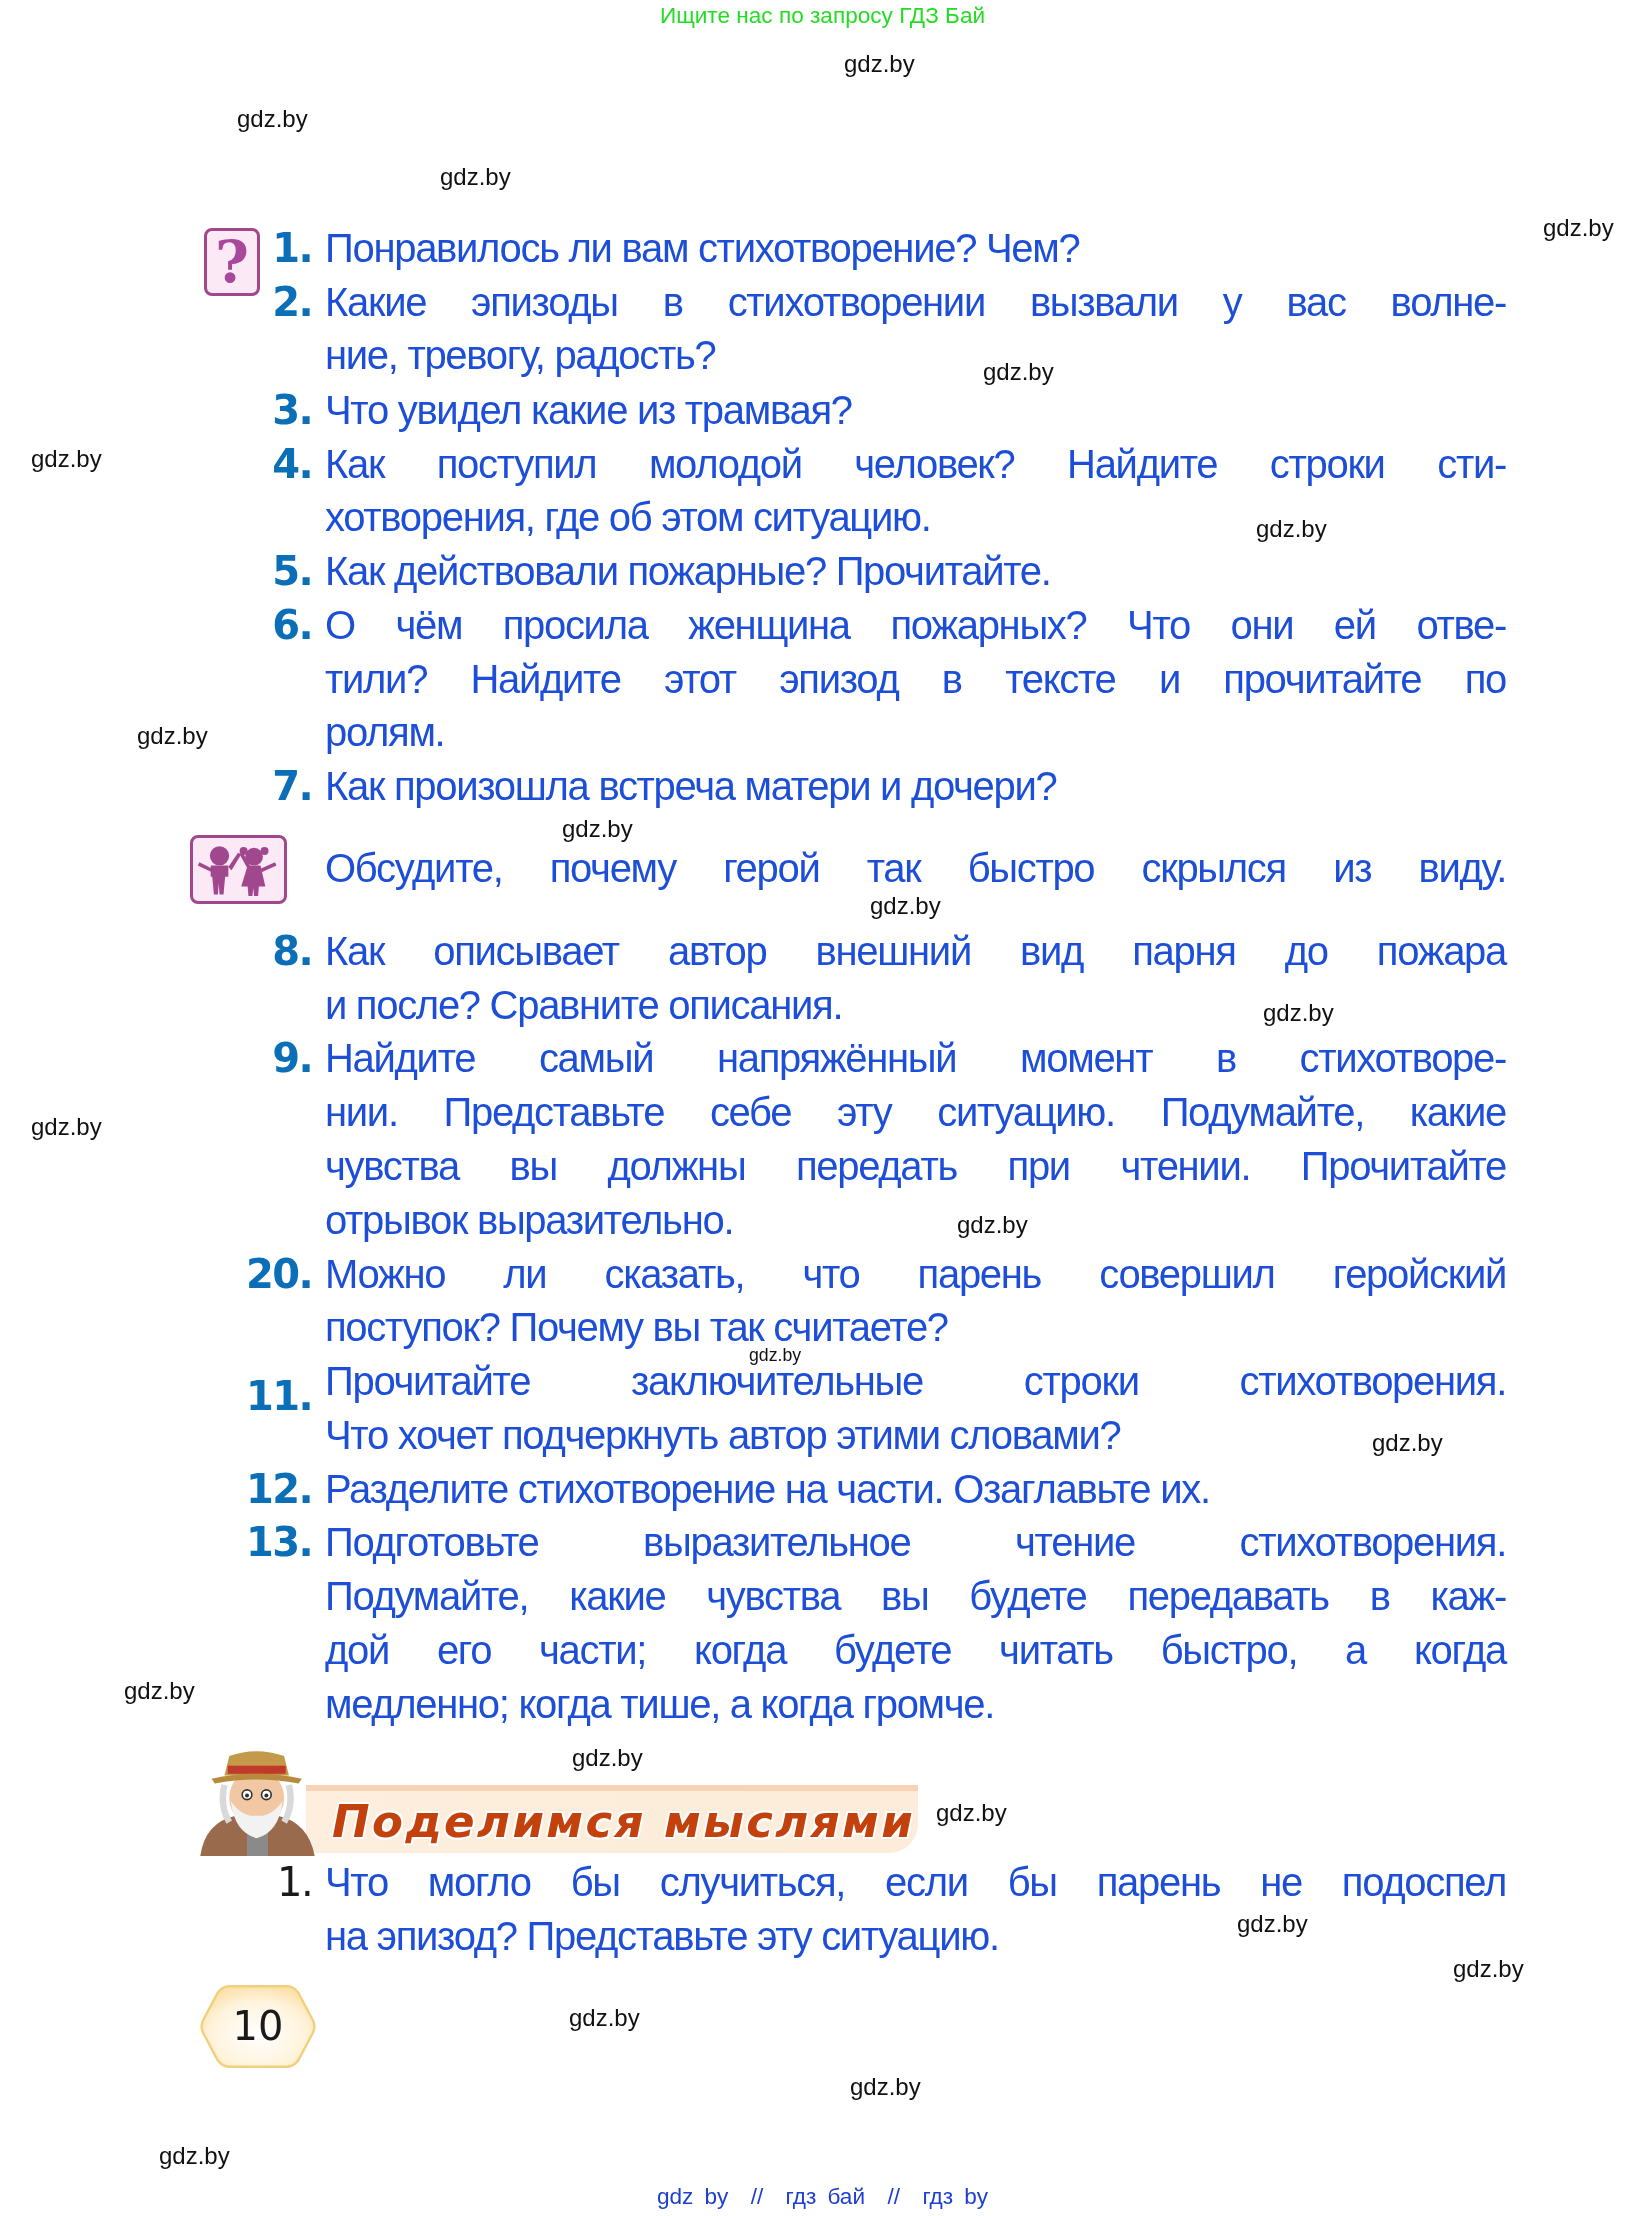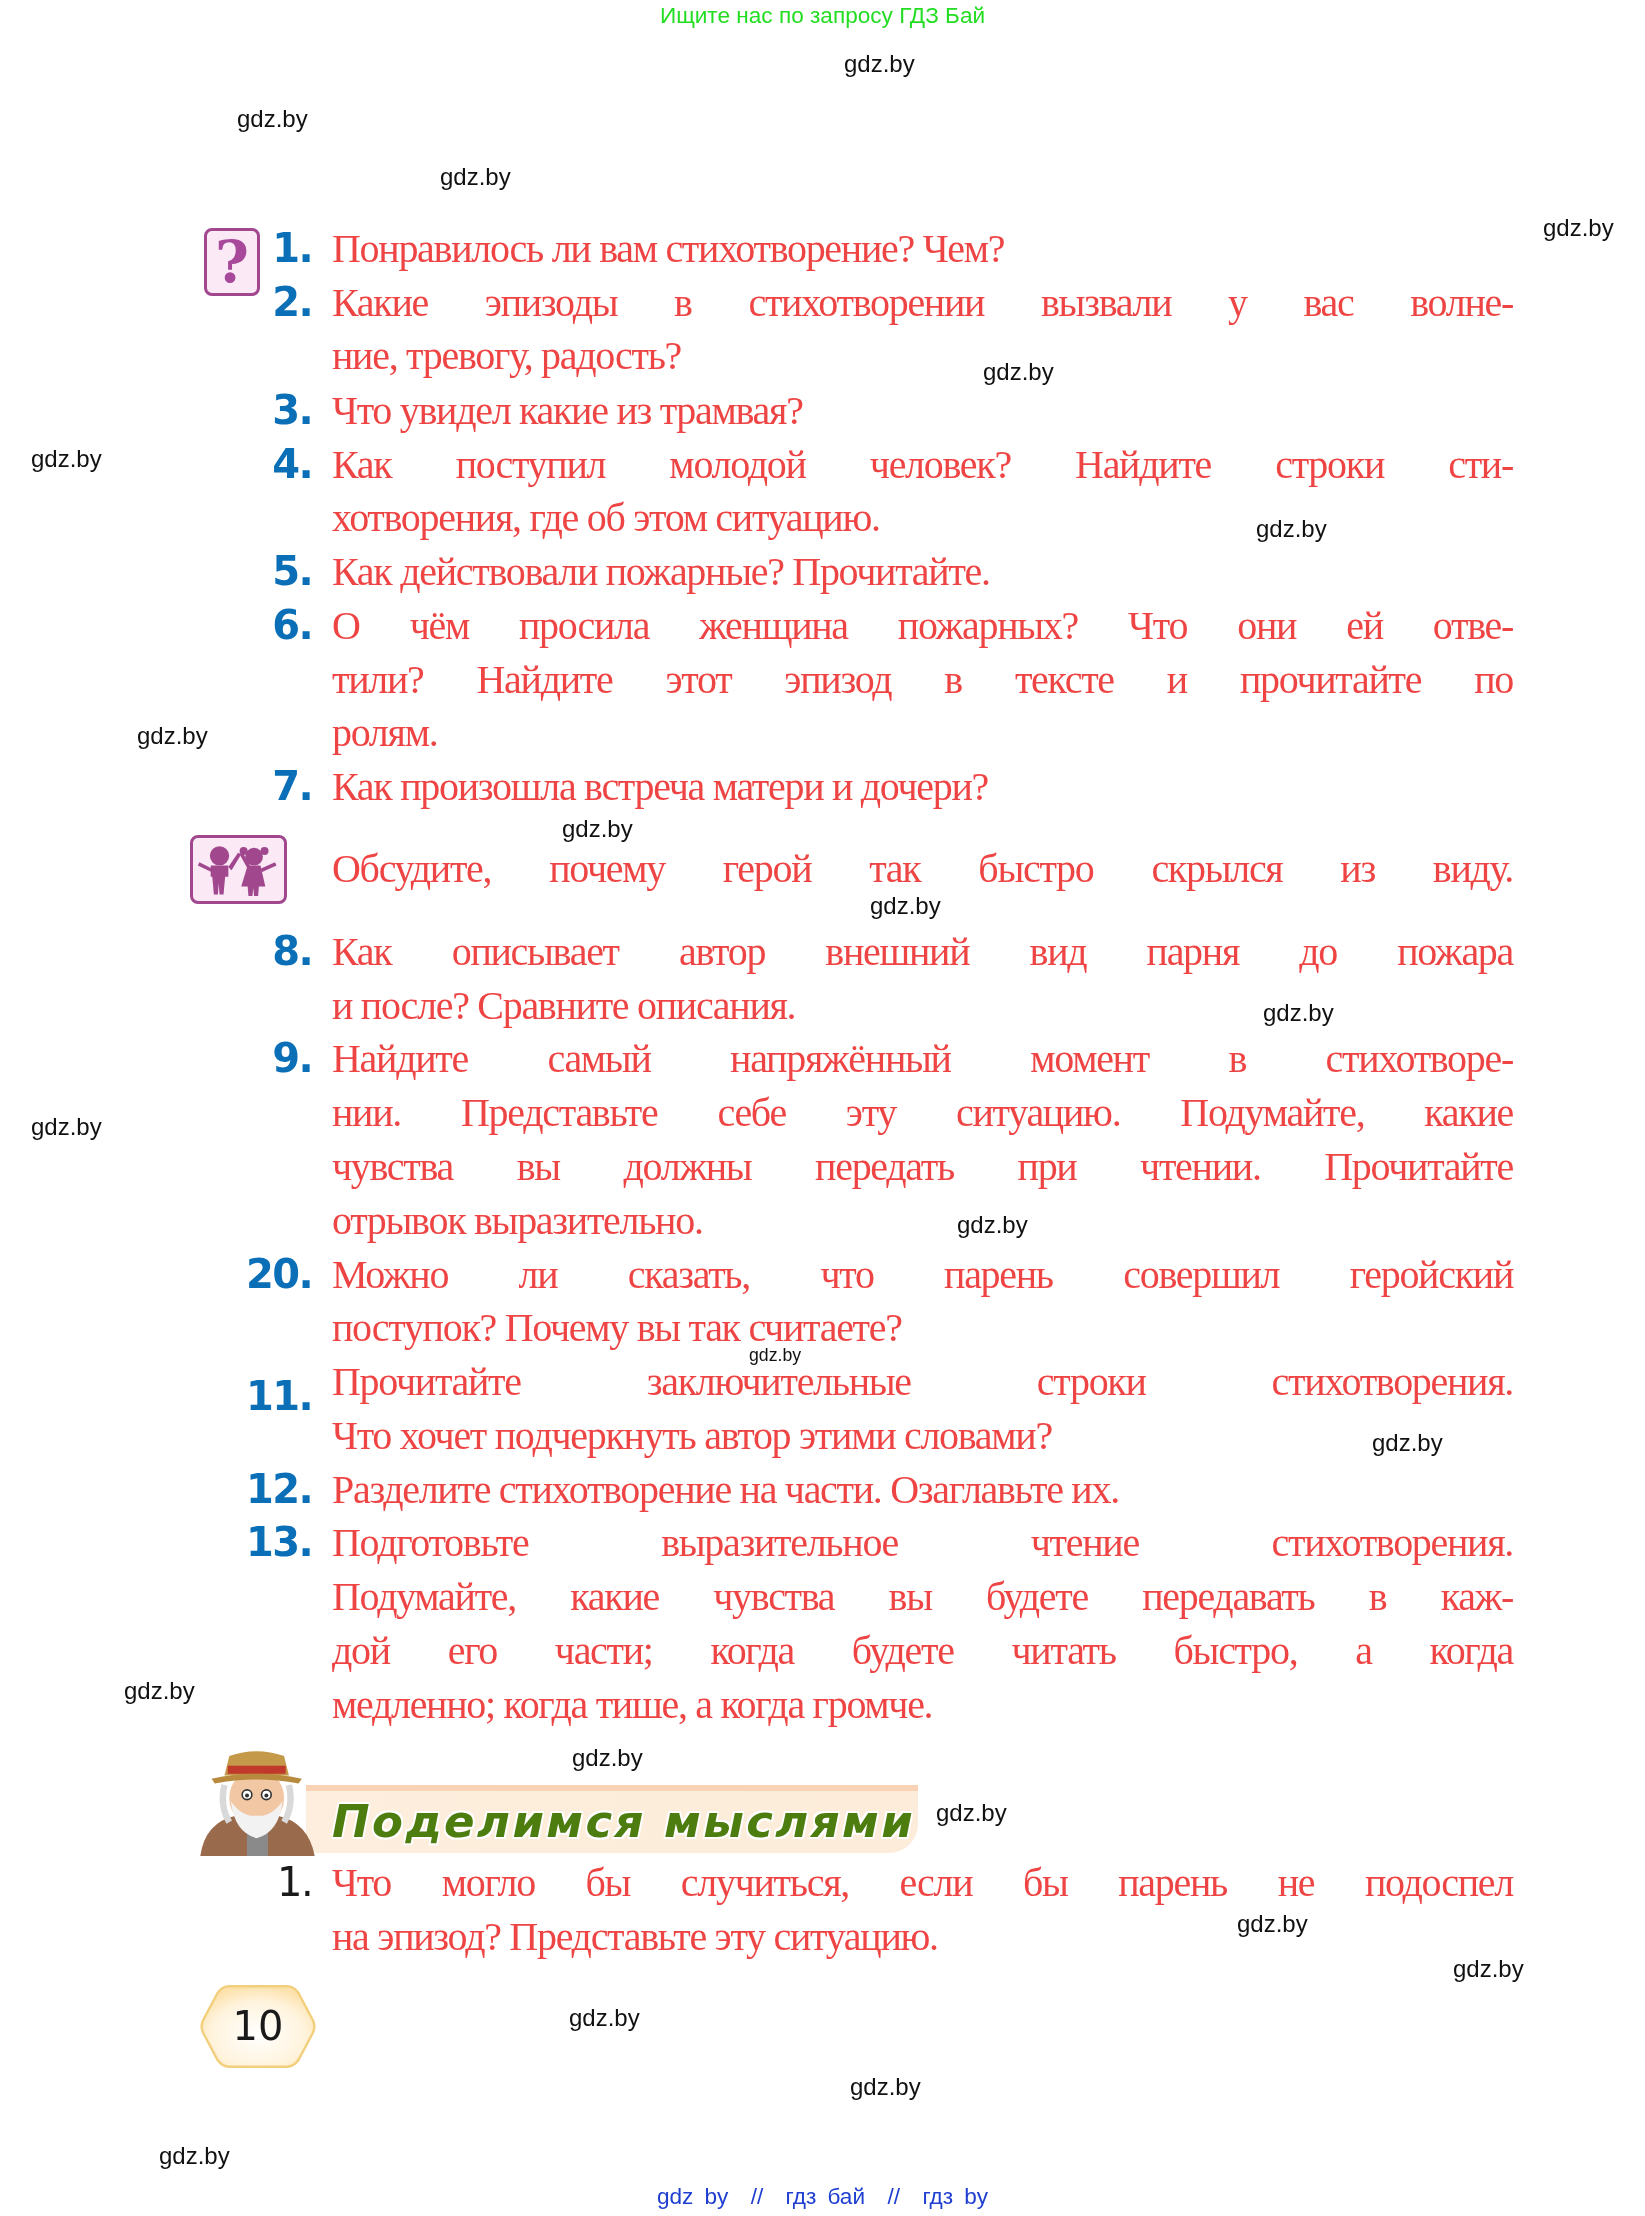--- a/index.html
+++ b/index.html
@@ -3,39 +3,39 @@
 <meta charset="utf-8">
 <style>
   html, body { margin: 0; padding: 0; background: #ffffff; }
   body { width: 1645px; height: 2216px; position: relative; overflow: hidden;
          font-family: "DejaVu Sans", sans-serif; color: #1a1a1a; }
   .banner { position: absolute; top: 3.2px; left: 0; width: 1645px; text-align: center;
             font-family: "Liberation Sans", sans-serif; font-size: 22.6px; color: #22dd22; }
   .wm { position: absolute; font-family: "Liberation Sans", sans-serif; font-size: 24px;
         color: #111; white-space: nowrap; }
   .wm.small { font-size: 17.7px; }
-  .line { position: absolute; left: 332px; width: 1181px; height: 53px; line-height: 53px;
-          font-family: Liberation Serif, serif; font-size: 40px; letter-spacing: -1.3px;
-          white-space: nowrap; color: #ef4444; }
+  .line { position: absolute; left: 325px; width: 1181px; height: 53px; line-height: 53px;
+          font-family: Liberation Sans, sans-serif; font-size: 40px; letter-spacing: -1.3px;
+          white-space: nowrap; color: #1d4ed8; }
   .line.just { text-align: justify; text-align-last: justify; }
   .num { position: absolute; width: 113px; left: 199px; text-align: right; height: 53px; line-height: 53px;
          font-family: "DejaVu Sans", sans-serif; font-weight: bold; font-size: 40px;
          color: #0a6fb7; letter-spacing: -1.6px; }
   .qbox { position: absolute; left: 204px; top: 228px; width: 56px; height: 68px;
           border: 3.2px solid #a0478e; border-radius: 8px; background: #fbe9f6; box-sizing: border-box;
           display: flex; align-items: center; justify-content: center; }
   .qbox span { font-family: "DejaVu Serif", serif; font-weight: bold; font-size: 58px; color: #a8489a; line-height: 1; }
   .kidsbox { position: absolute; left: 190px; top: 835px; width: 97px; height: 69px;
              border: 3.2px solid #a0478e; border-radius: 8px; background: #fbe9f6; box-sizing: border-box; }
   .heading-band { position: absolute; left: 306px; top: 1785px; width: 612px; height: 68px;
                   background: linear-gradient(to right, #fdeedd, #fcecd9); border-top: 6.4px solid #f8d3b5;
                   border-radius: 0 0 29px 0; box-sizing: border-box; }
   .heading-text { position: absolute; left: 332px; top: 1790px; height: 64px; line-height: 64px;
                   font-family: "DejaVu Sans", sans-serif; font-style: italic; font-weight: bold;
-                  font-size: 45px; letter-spacing: 2.4px; color: #4d7c0f;
+                  font-size: 45px; letter-spacing: 2.4px; color: #c2410c;
                   text-shadow: 1.6px 1.6px 0 #fff, -1.6px -1.6px 0 #fff, 1.6px -1.6px 0 #fff, -1.6px 1.6px 0 #fff; }
   .grandpa { position: absolute; left: 197px; top: 1748px; width: 121px; height: 108px; }
   .pagenum { position: absolute; left: 200px; top: 1983px; width: 116px; height: 87px; }
   .pagenum-text { position: absolute; left: 200px; top: 1983px; width: 116px; height: 87px;
                   line-height: 87px; text-align: center; font-family: "DejaVu Sans", sans-serif;
                   font-size: 40px; color: #1a1a1a; }
   .footer { position: absolute; top: 2184px; left: 0; width: 1645px; text-align: center;
             font-family: "Liberation Sans", sans-serif; font-size: 22.6px; color: #1f3fd1; word-spacing: 4.8px; }
   .footer .sep { margin: 0 11.3px; }
 </style>

